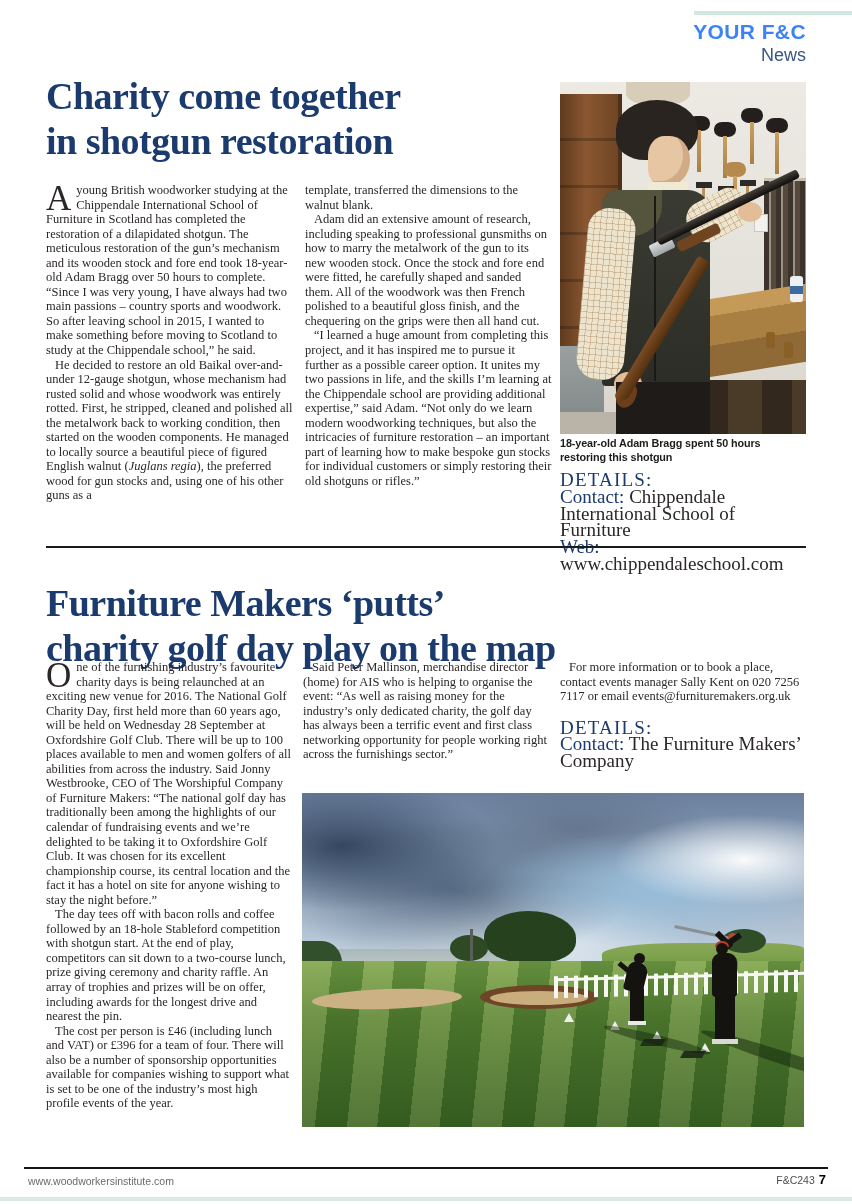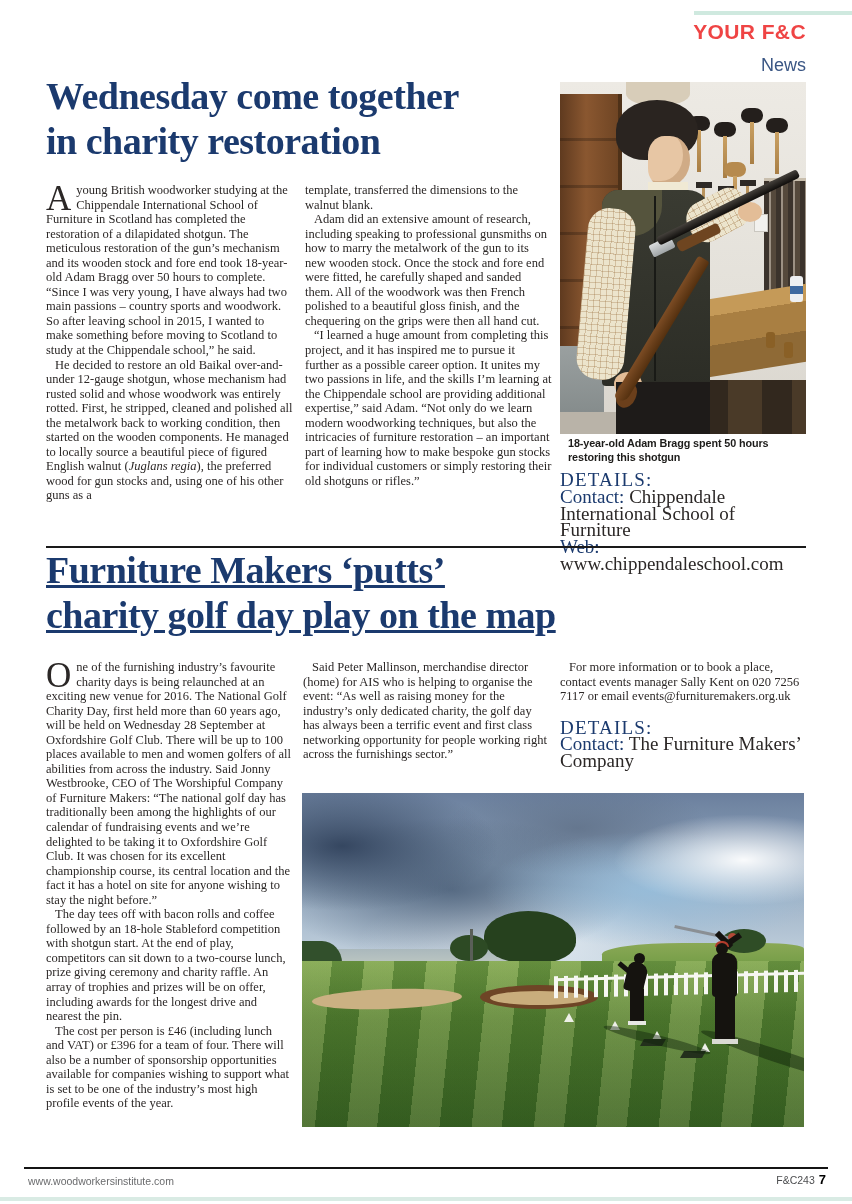--- a/index.html
+++ b/index.html
@@ -2,44 +2,44 @@
 <html><head>
 <meta charset="utf-8">
 <style>
   html,body{margin:0;padding:0;background:#ffffff;}
   .page{position:relative;width:852px;height:1204px;background:#ffffff;overflow:hidden;
         font-family:"Liberation Serif","DejaVu Serif",serif;color:#2b2726;}
 
   
   .top-accent{position:absolute;top:11px;left:694px;width:158px;height:4px;background:#cfe9df;}
   .brand{position:absolute;top:20px;right:46px;text-align:right;font-family:"Liberation Sans","DejaVu Sans",sans-serif;}
-  .brand-main{font-size:21px;font-weight:800;color:#ef4444;letter-spacing:.4px;text-align:center;}
-  .brand-sub{font-size:18px;font-weight:400;color:#3a5684;margin-top:11px;}
+  .brand-main{font-size:21px;font-weight:800;color:#3b82f6;letter-spacing:.4px;text-align:center;}
+  .brand-sub{font-size:18px;font-weight:400;color:#3a5684;margin-top:1px;}
 
   
   .a-title{position:absolute;left:46px;margin:0;font-size:38px;line-height:45px;color:#1b3a6e;
            font-weight:700;letter-spacing:-.5px;}
   .a-title span{display:block;}
   .a1-title{top:74px;}
-  .a2-title{top:548px;text-decoration:underline;}
+  .a2-title{top:581px;}
 
   
   .cols{position:absolute;left:46px;display:flex;gap:12px;}
   .a1-cols{top:183px;width:506px;}
   .a2-cols{top:660px;width:760px;gap:10px;}
   .col{width:247px;font-size:12.5px;line-height:14.55px;color:#2b2726;text-align:left;}
   .a2-cols .col3{width:246px;}
   .col p{margin:0;}
   .col p.ind{text-indent:9px;}
   .dropcap{float:left;font-size:35px;line-height:27px;padding:2px 5px 0 0;color:#2b2726;}
 
   
   .caption{position:absolute;font-family:"Liberation Sans","DejaVu Sans",sans-serif;
            font-weight:700;font-size:10.8px;line-height:13.5px;color:#1d1c1a;letter-spacing:-.1px;}
-  .cap1{left:560px;top:437px;width:246px;margin-left:8px;}
+  .cap1{left:560px;top:437px;width:246px;}
   .cap2{left:302px;top:1132px;width:500px;}
   .details{font-size:19px;line-height:16.8px;}
   .d1{position:absolute;left:560px;top:472px;width:248px;}
   .d2{margin-top:16px;}
   .d-head{color:#1b3a6e;letter-spacing:1.2px;}
   .d-label{color:#1b3a6e;}
 
   .divider{position:absolute;left:46px;top:546px;width:760px;height:2px;background:#1a1a1a;}
 
   
@@ -169,22 +169,22 @@
 
 <div class="page">
 
   <div class="top-accent"></div>
   <div class="brand">
     <div class="brand-main">YOUR F&amp;C</div>
     <div class="brand-sub">News</div>
   </div>
 
   <h1 class="a-title a1-title">
-    <span>Wednesday come together</span>
-    <span>in charity restoration</span>
+    <span>Charity come together</span>
+    <span>in shotgun restoration</span>
   </h1>
 
   <div class="cols a1-cols">
     <div class="col">
       <p><span class="dropcap">A</span><span>young British woodworker studying at the Chippendale International School of Furniture in Scotland has completed the restoration of a dilapidated shotgun. The meticulous restoration of the gun’s mechanism and its wooden stock and fore end took 18-year-old Adam Bragg over 50 hours to complete. “Since I was very young, I have always had two main passions – country sports and woodwork. So after leaving school in 2015, I wanted to make something before moving to Scotland to study at the Chippendale school,” he said.</span></p>
       <p class="ind"><span>He decided to restore an old Baikal over-and-under 12-gauge shotgun, whose mechanism had rusted solid and whose woodwork was entirely rotted. First, he stripped, cleaned and polished all the metalwork back to working condition, then started on the wooden components. He managed to locally source a beautiful piece of figured English walnut (</span><i>Juglans regia</i><span>), the preferred wood for gun stocks and, using one of his other guns as a</span></p>
     </div>
     <div class="col">
       <p>template, transferred the dimensions to the walnut blank.</p>
       <p class="ind">Adam did an extensive amount of research, including speaking to professional gunsmiths on how to marry the metalwork of the gun to its new wooden stock. Once the stock and fore end were fitted, he carefully shaped and sanded them. All of the woodwork was then French polished to a beautiful gloss finish, and the chequering on the grips were then all hand cut.</p>

